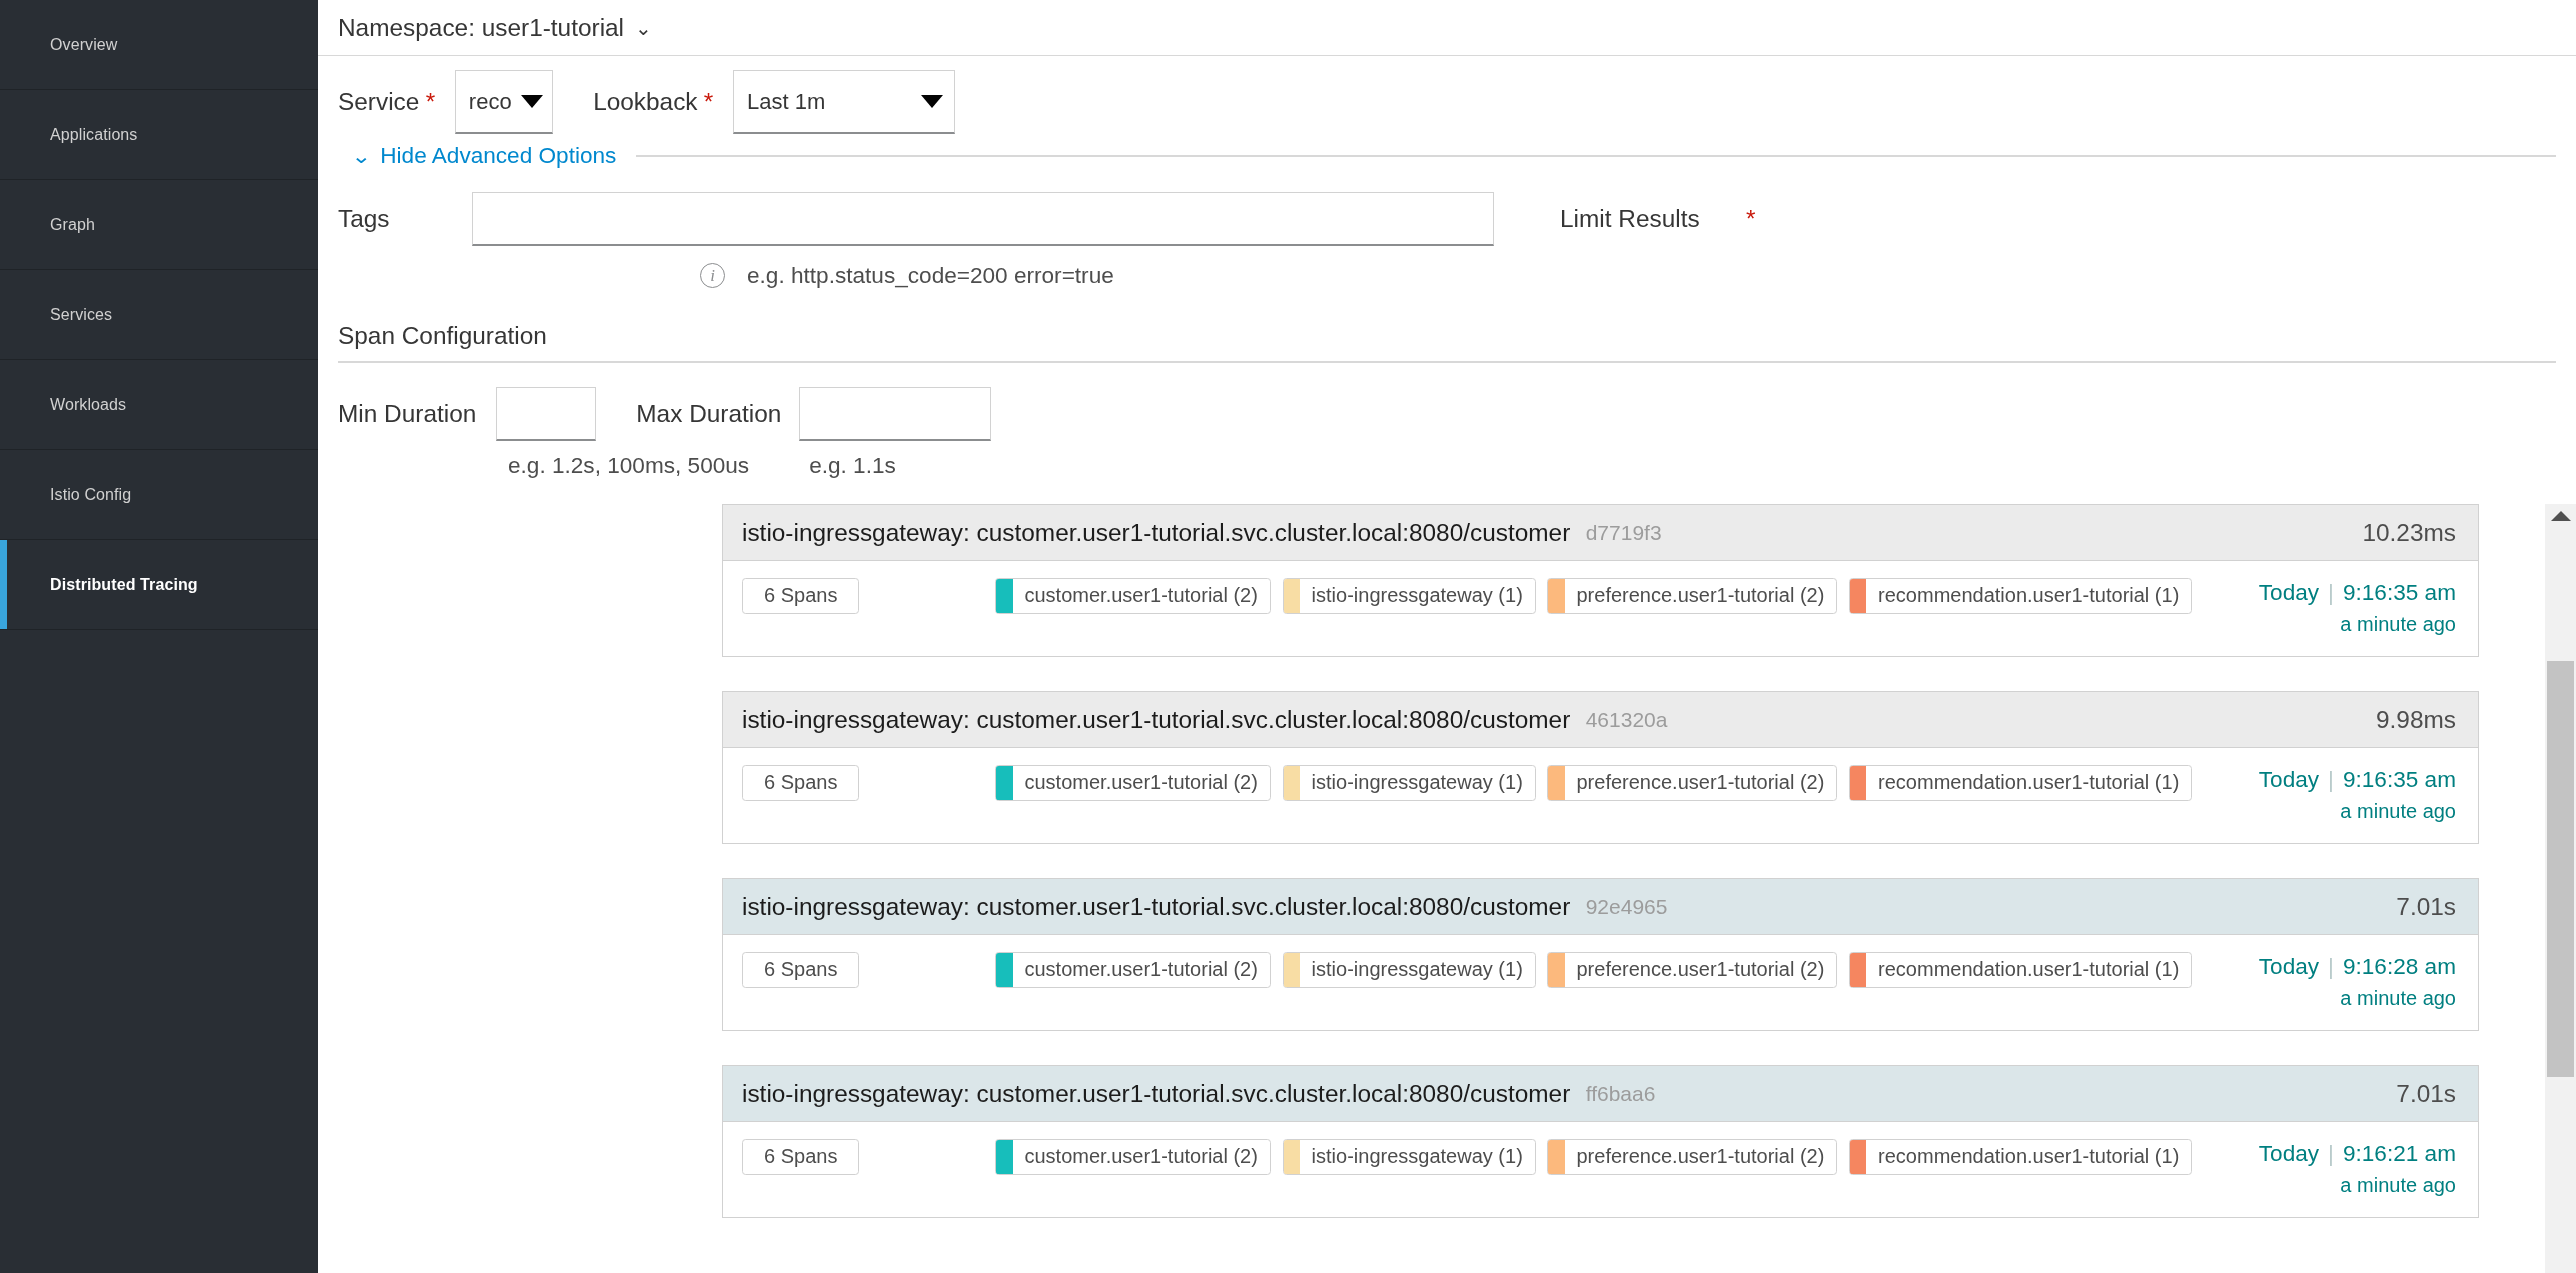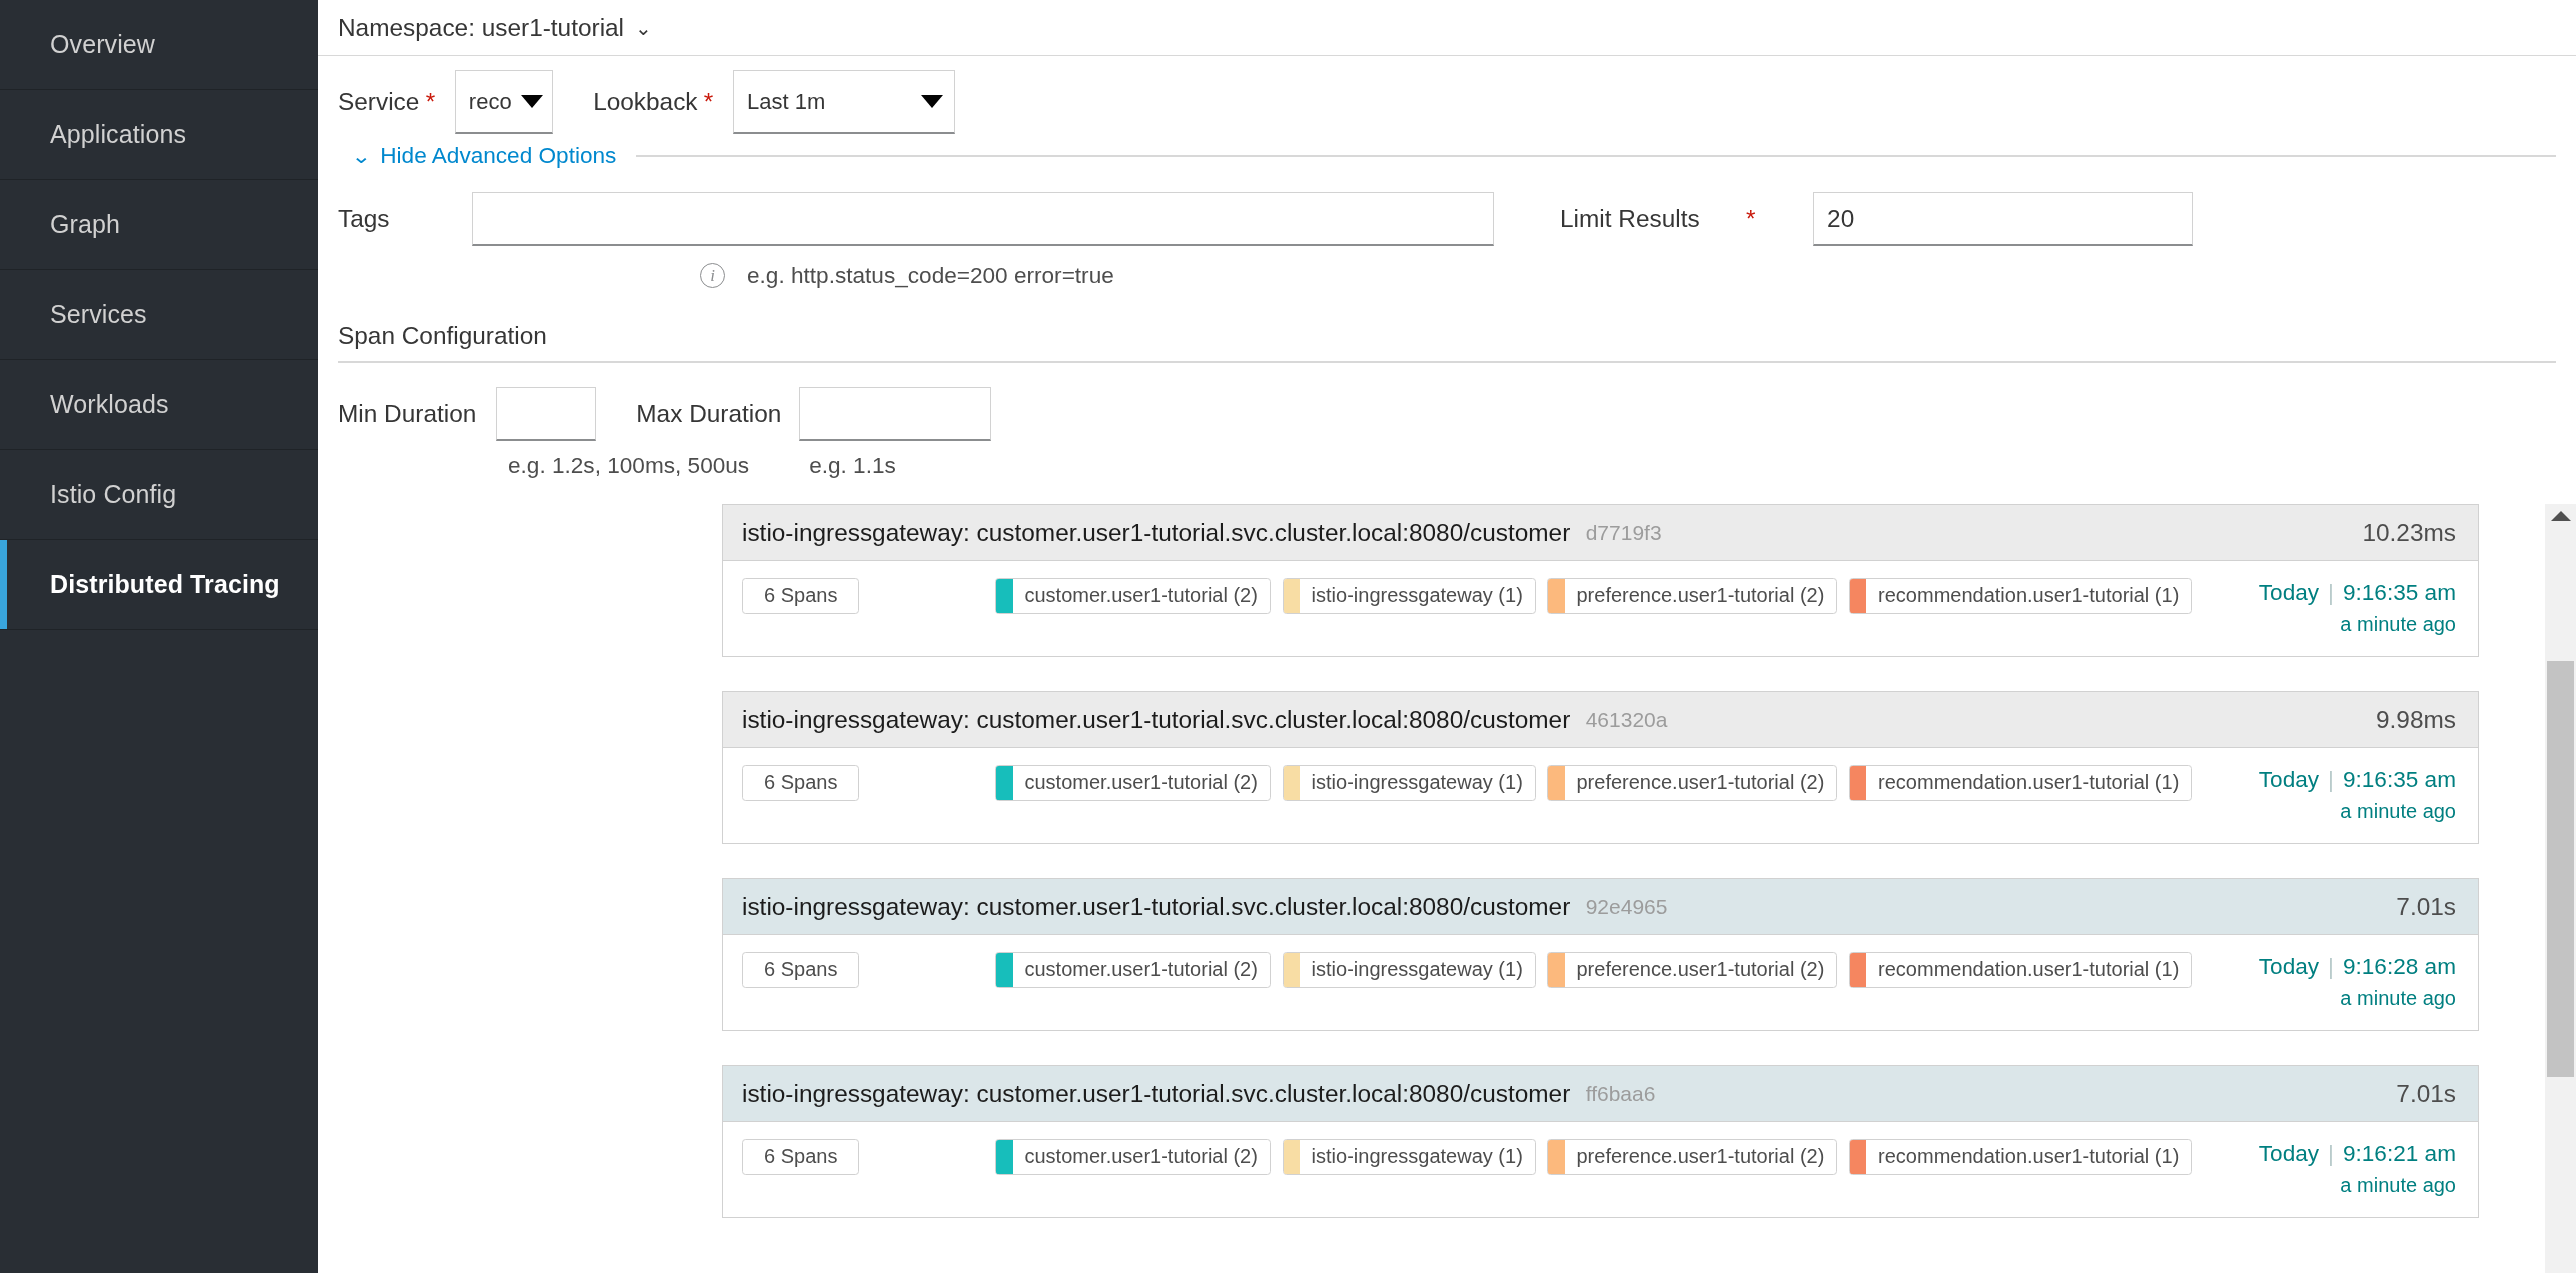--- a/index.html
+++ b/index.html
@@ -15,21 +15,21 @@
   .sidebar {
     width: 318px; flex: 0 0 318px;
     background: #292e34;
     display: flex; flex-direction: column;
   }
   .nav-item {
     height: 90px;
     display: flex; align-items: center;
     padding-left: 50px;
     color: #d1d1d1;
-    font-size: 25px;
+    font-size: 16px;
     border-bottom: 1.8px solid #1f2327;
     position: relative;
     cursor: pointer;
     letter-spacing: 0.1px;
   }
   .nav-item.active {
     color: #ffffff;
     font-weight: bold;
     background: #292e34;
   }
@@ -293,23 +293,20 @@
         <span class="adv-rule"></span>
       </div>
 
       <div class="row2">
         <span class="tags-label">Tags</span>
         <div class="txtbox tags-input">
           <span></span>
         </div>
         <span class="limit-label">Limit Results</span>
         <span class="req">*</span>
-        <div class="txtbox limit-input">
-          <span>20</span>
-        </div>
       </div>
 
       <div class="hint-row">
         <span class="info-ic">i</span>
         <span class="hint-txt">e.g. http.status_code=200 error=true</span>
       </div>
 
       <div class="span-cfg-title">Span Configuration</div>
       <div class="span-rule"></div>
 

